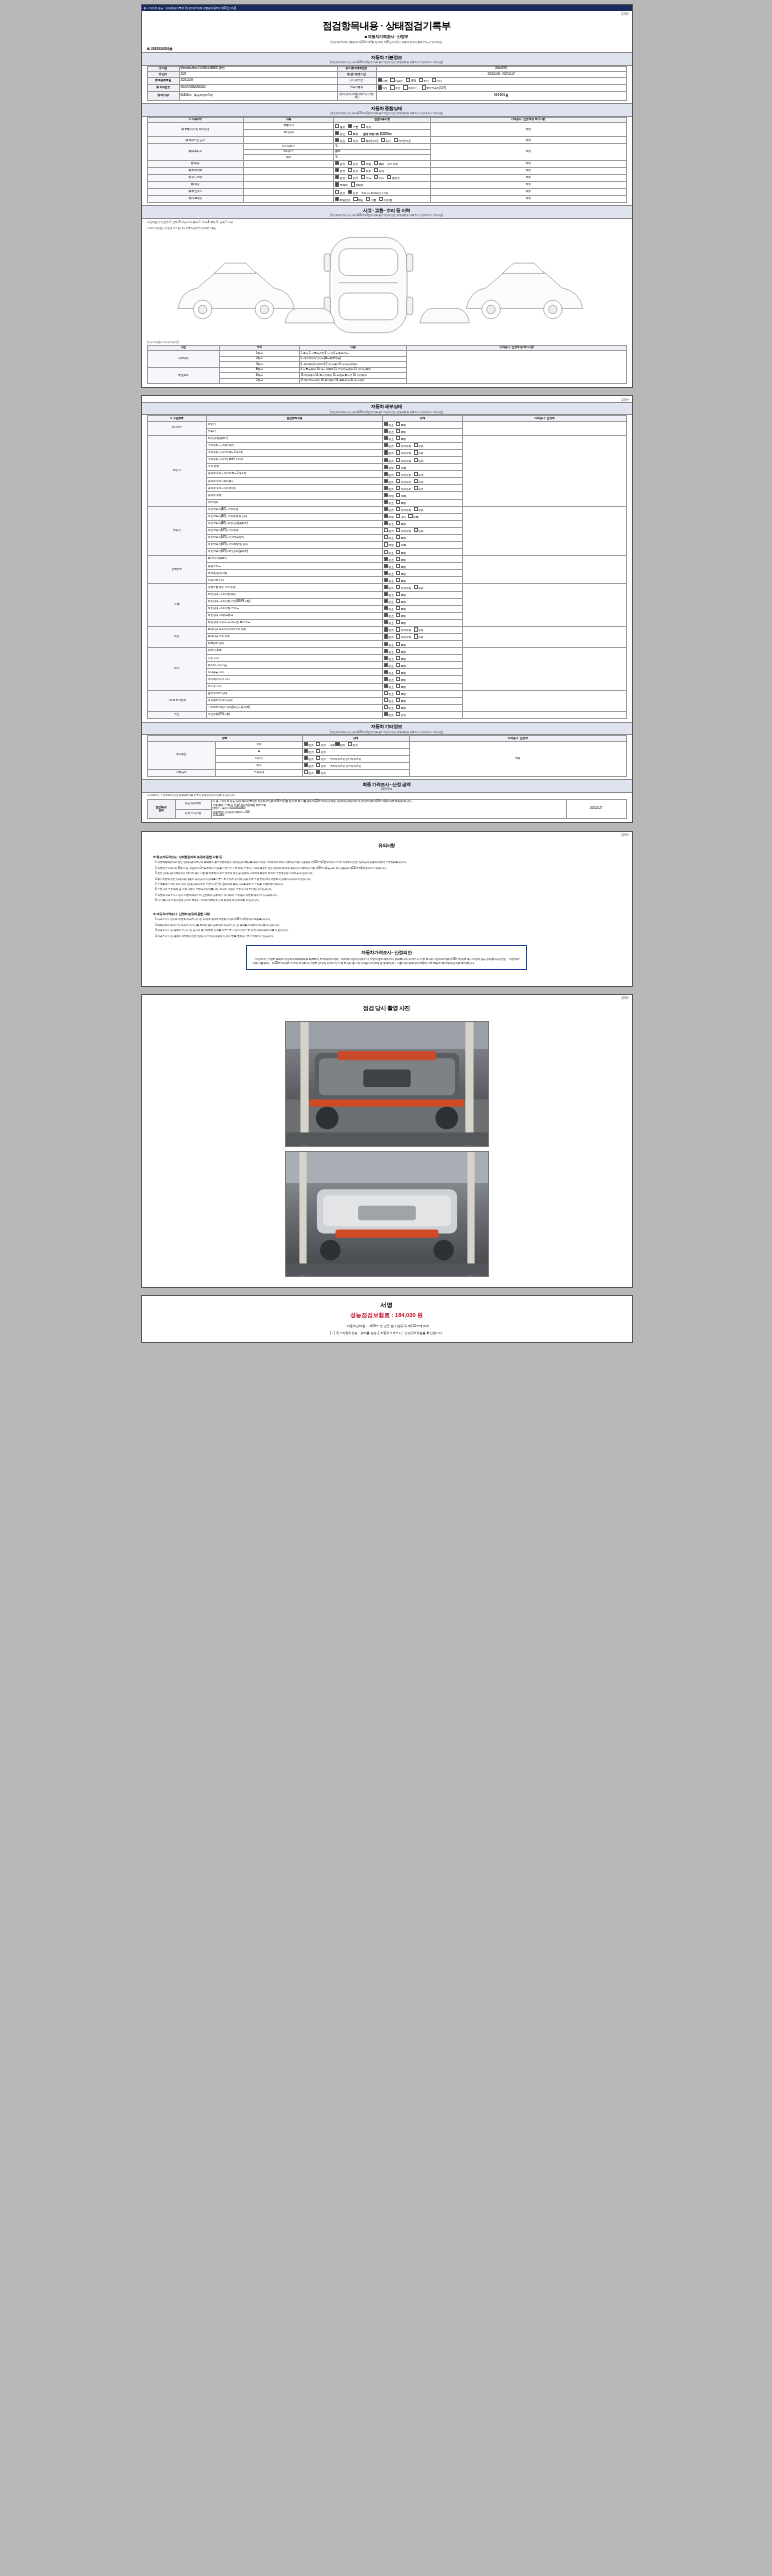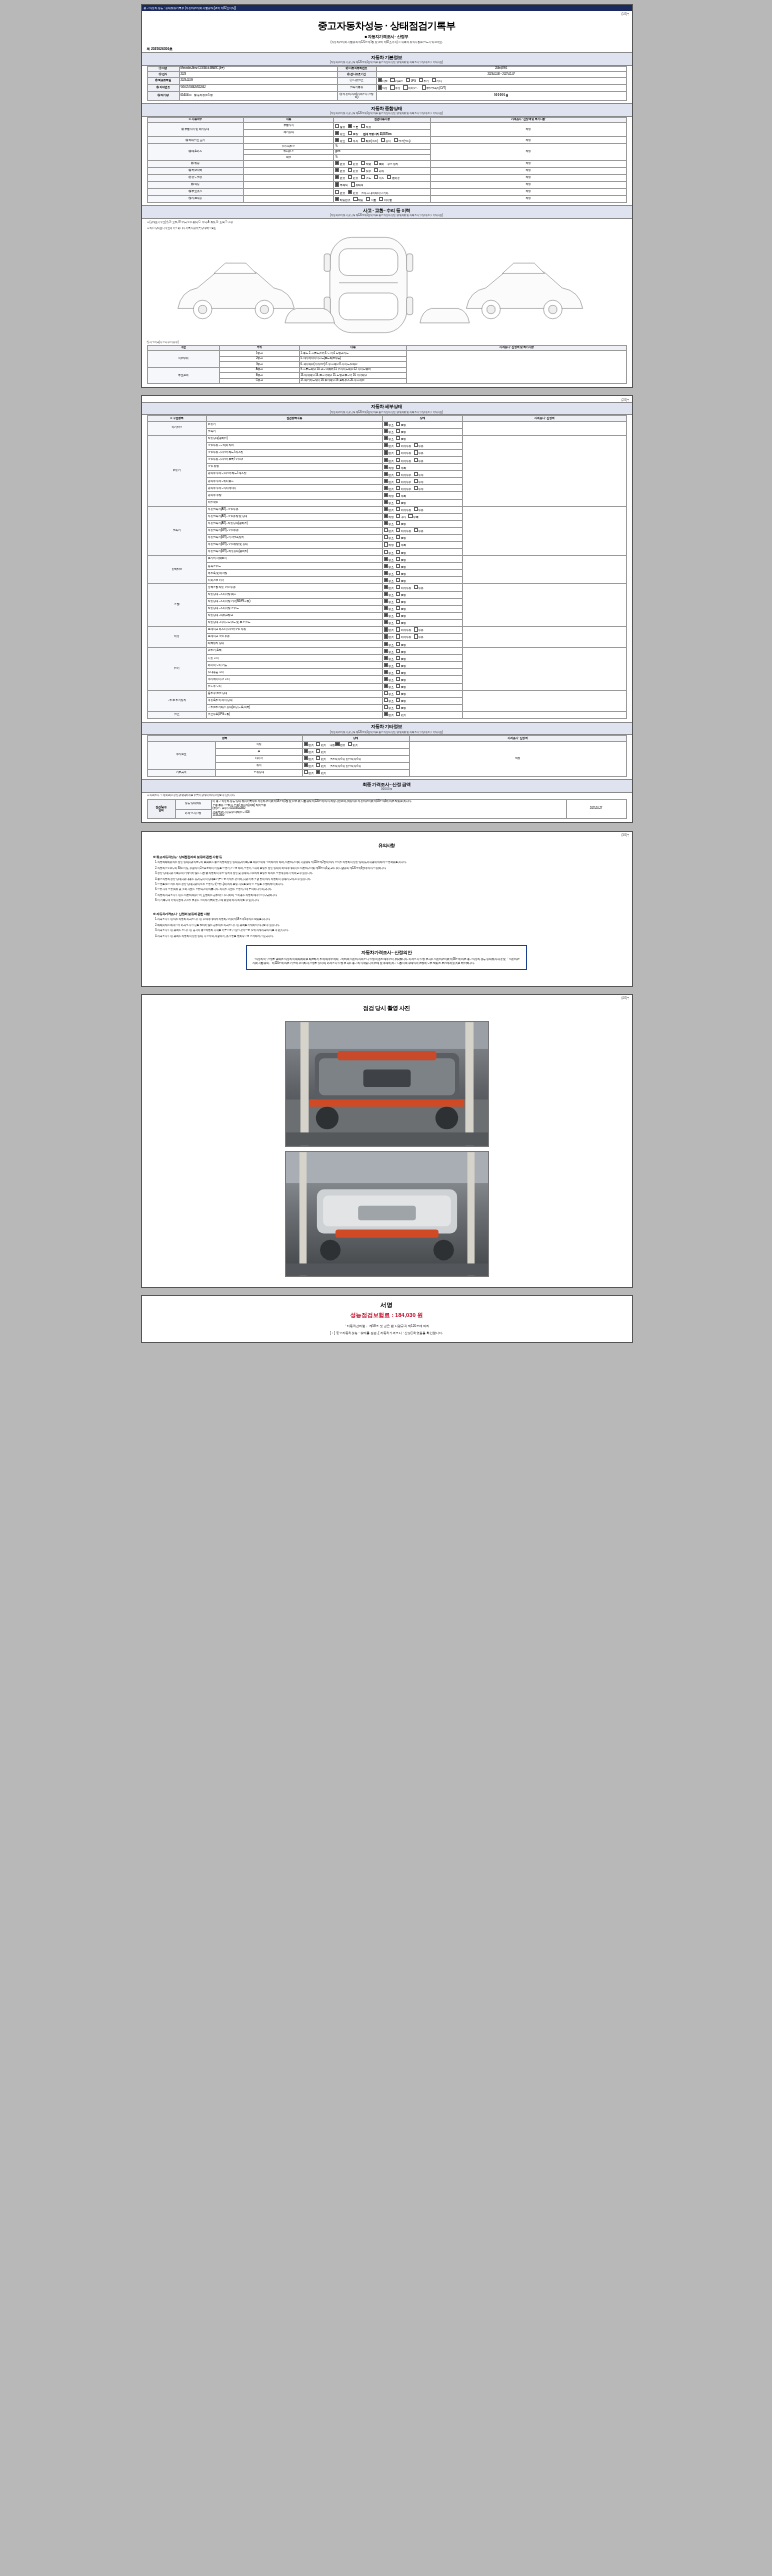--- a/index.html
+++ b/index.html
@@ -49,21 +49,21 @@
 <body>
 
 <div class="page-wrap">
 
   <div class="sheet sheet-1">
     <div class="topline">중고자동차 성능 · 상태점검기록부 (자동차관리법 시행규칙 [별지 제82호서식])</div>
     <div style="position:relative;height:4.6px;">
       <div class="cornerlbl" style="top:1px;">(1/4)쪽</div>
     </div>
 
-    <div class="doc-title">중고자동차성능 · 상태점검기록부</div>
+    <div class="doc-title">점검항목내용 · 상태점검기록부</div>
     <div class="doc-sub">■ 자동차가격조사 · 산정부</div>
     <div class="doc-sub2">(자동차관리법 시행규칙 제120조제1항 및 별지 제82호서식)  ※ 뒤쪽의 유의사항을 반드시 읽으세요.</div>
     <div class="docno">
       <span>제</span>
       <span>2025026306호</span>
     </div>
 
     <div class="band">
       <span>자동차 기본정보</span>
       <span class="sm">(자동차관리법 시행규칙 제120조제1항에 따른 중고자동차 성능·상태점검 및 가격조사·산정에 관한 기재사항)</span>

